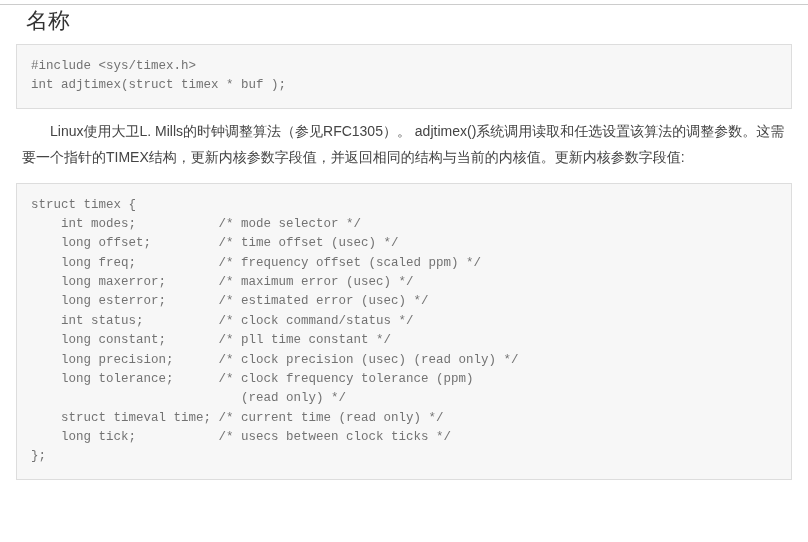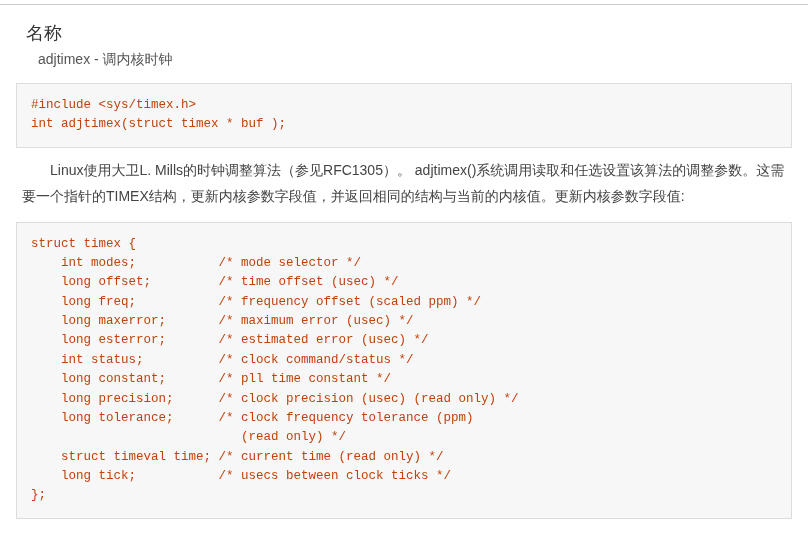--- a/index.html
+++ b/index.html
@@ -11,24 +11,24 @@
     width: 808px;
   }
   .container {
     padding: 0 12px 20px 12px;
   }
   .top-rule {
     border-top: 1px solid #ccc;
     margin: 4px 0 0 0;
   }
   h2.section-heading {
-    font-size: 18px;
+    font-size: 22px;
     font-weight: 400;
     color: #333;
-    margin: 16px 0 6px 14px;
+    margin: 1px 0 6px 14px;
   }
   .intro-line {
     font-size: 14px;
     color: #555;
     margin: 6px 0 14px 26px;
   }
   .description-para {
     font-size: 14px;
     color: #444;
     line-height: 1.85;
@@ -36,34 +36,33 @@
     text-indent: 2em;
   }
   pre.code-block {
     background: #f7f7f7;
     border: 1px solid #ddd;
     margin: 8px 4px;
     padding: 12px 14px;
     font-family: Consolas, "Courier New", monospace;
     font-size: 12.5px;
     line-height: 1.55;
-    color: #c2410c;
+    color: #737373;
     white-space: pre;
     overflow-x: auto;
   }
 </style>
 </head>
 <body>
 
 <div class="top-rule"></div>
 
 <div class="container">
 
   <h2 class="section-heading">名称</h2>
-  <div class="intro-line">adjtimex - 调内核时钟</div>
 
   <pre class="code-block">#include &lt;sys/timex.h&gt;
 int adjtimex(struct timex * buf );</pre>
 
   <p class="description-para">Linux使用大卫L. Mills的时钟调整算法（参见RFC1305）。 adjtimex()系统调用读取和任选设置该算法的调整参数。这需要一个指针的TIMEX结构，更新内核参数字段值，并返回相同的结构与当前的内核值。更新内核参数字段值:</p>
   <pre class="code-block">struct timex {
     int modes;           /* mode selector */
     long offset;         /* time offset (usec) */
     long freq;           /* frequency offset (scaled ppm) */
     long maxerror;       /* maximum error (usec) */

